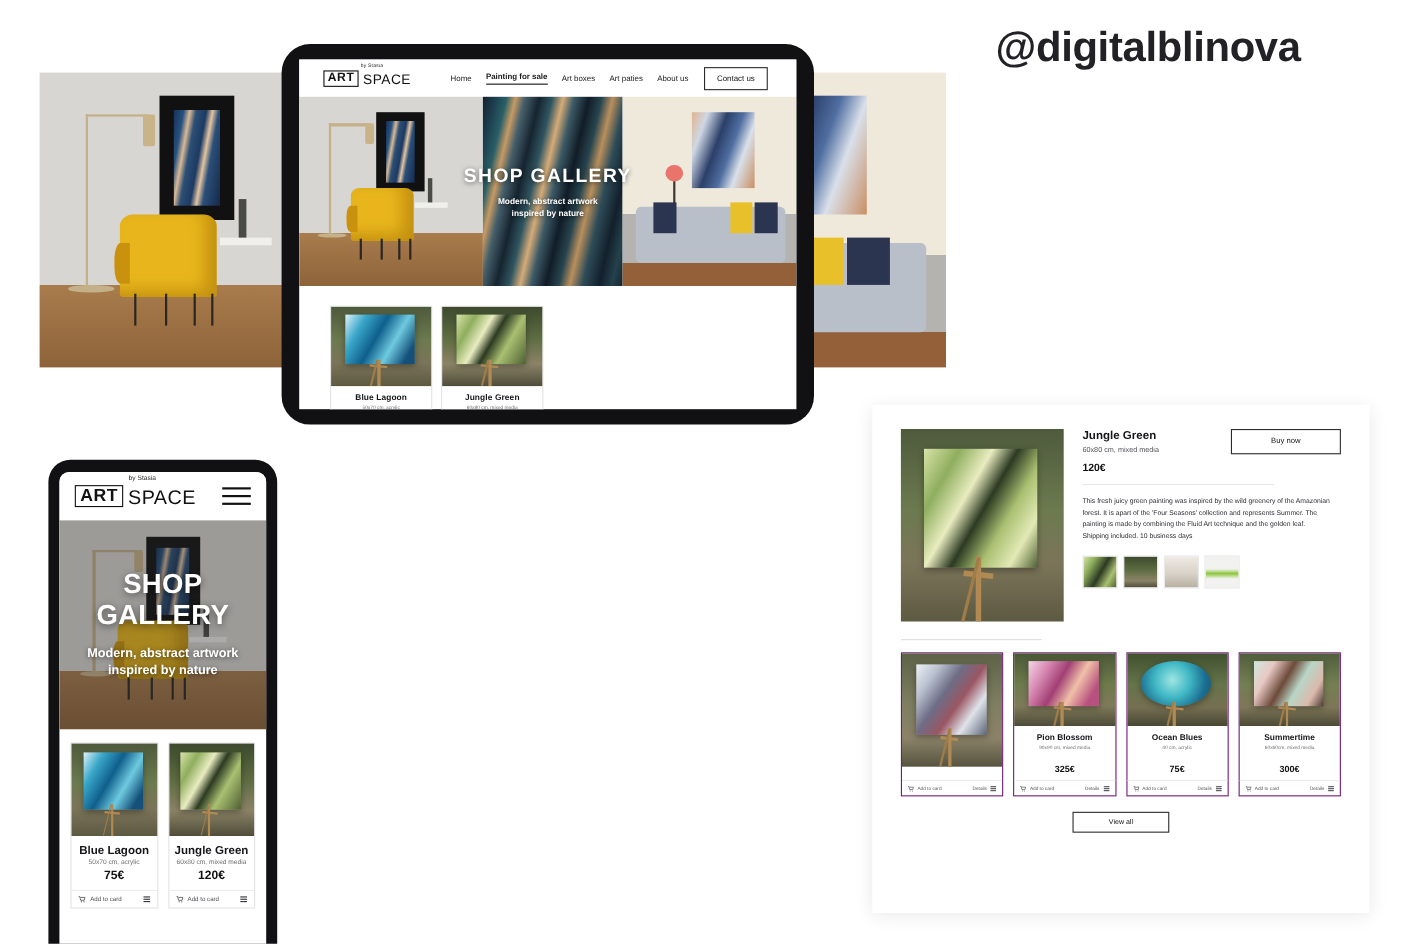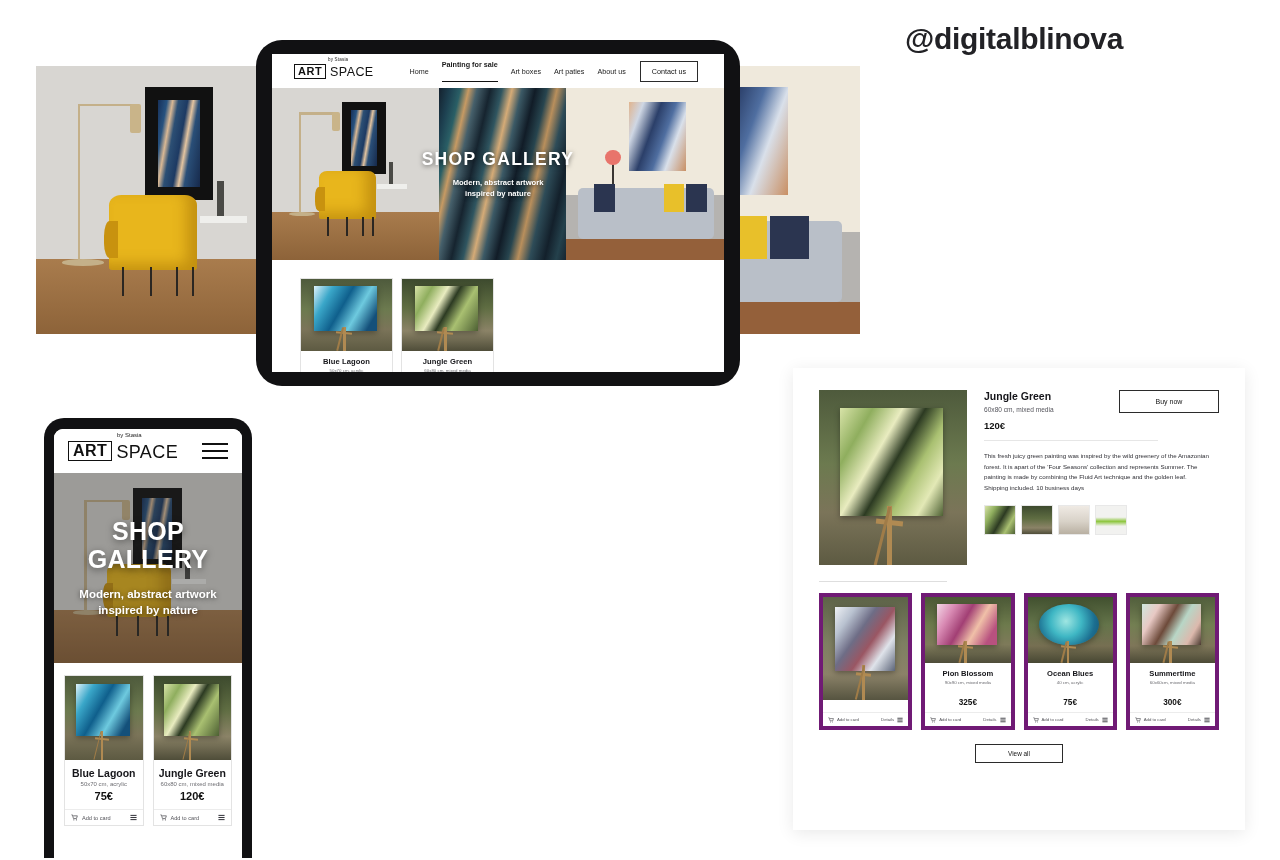--- a/index.html
+++ b/index.html
@@ -93,21 +93,21 @@
   .site-nav { height:34px; background:#fff; display:flex; align-items:center; padding:0 22px; }
   .logo { display:flex; align-items:flex-end; gap:4px; position:relative; }
   .logo .by { position:absolute; left:34px; top:-7px; font-size:4.5px; letter-spacing:.2px; color:#1b1b1b; }
   .logo .art {
     border:1.1px solid #111; padding:1px 3px; font-size:11px; font-weight:700;
     letter-spacing:.5px; line-height:1; color:#111;
   }
   .logo .space { font-size:12.5px; font-weight:400; letter-spacing:.4px; color:#111; line-height:1; }
   .nav-links { display:flex; align-items:center; gap:13px; margin-left:36px; }
   .nav-links a { font-size:7.2px; color:#1b1b1b; text-decoration:none; white-space:nowrap; }
-  .nav-links a.active { font-weight:700; border-bottom:1.1px solid #111; padding-bottom:12px; }
+  .nav-links a.active { font-weight:700; border-bottom:1.1px solid #111; padding-bottom:2px; }
   .nav-cta {
     margin-left:14px; border:1px solid #2b2b2b; padding:5px 11px; font-size:7.2px;
     color:#141414; white-space:nowrap; background:#fff;
   }
 
   
   .hero { position:relative; height:172px; display:flex; }
   .hero .pane { height:100%; }
   .hero .pane.left  { width:37%; }
   .hero .pane.mid   { width:28%; }
@@ -182,38 +182,38 @@
   .d-price { font-size:9.5px; font-weight:700; color:#111; margin-top:7px; }
   .d-buy { border:1.1px solid #2b2b2b; background:#fff; padding:7px 0; width:100px;
     font-size:7px; color:#141414; text-align:center; flex:0 0 auto; }
   .d-rule { height:1px; background:#e6e6e6; margin:9px 0 10px; width:74%; }
   .d-desc { font-size:6.2px; line-height:1.72; color:#2e2e34; }
   .d-thumbs { display:flex; gap:5px; margin-top:11px; }
   .d-thumbs .th { width:32px; height:30px; border:1px solid #e8e8e8; }
   .d-relrule { height:1px; background:#dedede; margin:16px 0 11px; width:32%; }
   .d-reltitle { font-size:11px; font-weight:700; color:#16161a; margin-bottom:10px; }
   .rel-grid { display:grid; grid-template-columns:repeat(4,1fr); gap:9px; }
-  .rel-card { border:4px solid #701a75; background:#fff; display:flex; flex-direction:column; }
+  .rel-card { border:1px solid #701a75; background:#fff; display:flex; flex-direction:column; }
   .rel-card .thumb { width:100%; height:66px; }
   .rel-card.tall .thumb { height:103px; }
   .rel-card .body { padding:6px 4px 0; text-align:center; flex:1; }
   .rel-card .t-name { font-size:7.6px; font-weight:600; color:#16161a; }
   .rel-card .t-spec { font-size:4.4px; color:#6d6d72; margin-top:2px; }
   .rel-card .t-price { font-size:8.2px; font-weight:700; color:#111; margin-top:13px; }
   .rel-card .foot { margin-top:5px; border-top:1px solid #ececec; padding:3.5px 5px;
     display:flex; align-items:center; justify-content:space-between; }
   .rel-card .foot .left, .rel-card .foot .right { display:flex; align-items:center; gap:3px; }
   .rel-card .foot span { font-size:4.3px; color:#54545a; }
   .d-viewall { margin:14px auto 0; width:88px; border:1px solid #2b2b2b; background:#fff;
     padding:5px 0; text-align:center; font-size:6.4px; color:#141414; }
 
   
   #watermark {
     position:absolute; left:905px; top:22px;
-    font-size:30px; font-weight:700; color:#222226; letter-spacing:-.3px;
+    font-size:38px; font-weight:700; color:#222226; letter-spacing:-.3px;
   }
 </style>
 </head>
 <body>
 
 <div id="stage">
 
   <div class="bg-photo photo ph-room" style="left:36px; top:66px; width:260px; height:268px;">
     <div class="lamp-arm"></div>
       <div class="lamp-pole"></div>

